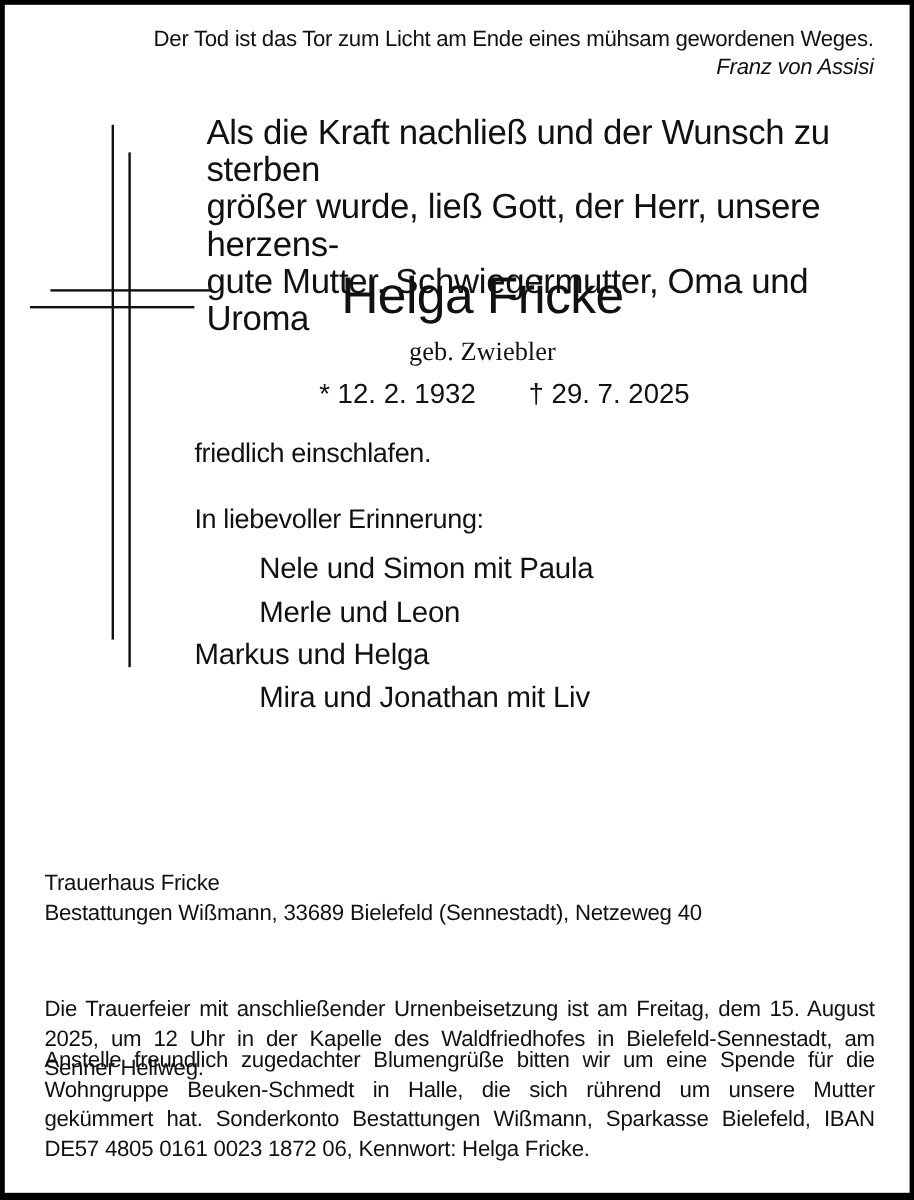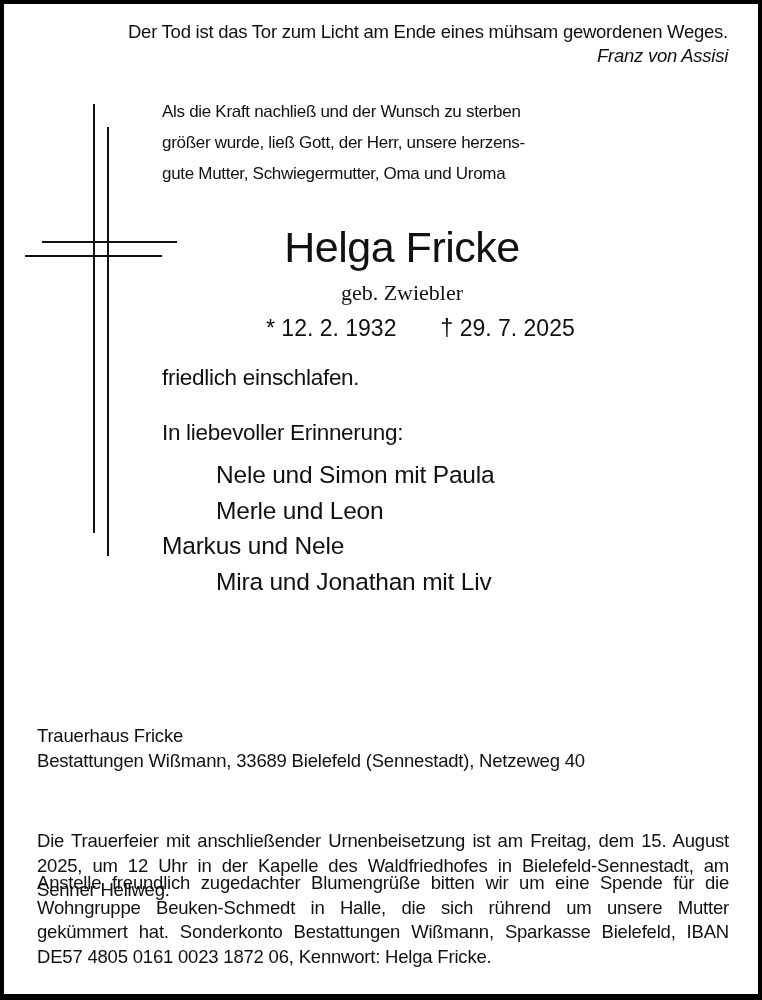--- a/index.html
+++ b/index.html
@@ -20,22 +20,22 @@
       font-size: 18.5px;
       line-height: 24px;
       letter-spacing: -0.25px;
     }
     .motto .author { font-style: italic; }
 
     .cross-line { position: absolute; background: #111; }
 
     .intro {
       position: absolute;
-      left: 158px; top: 92px;
-      font-size: 17px;
+      left: 168px; top: 92px;
+      font-size: 29px;
       line-height: 31px;
       letter-spacing: -0.3px;
     }
     .name {
       position: absolute;
       left: 158px; width: 480px; top: 218px;
       text-align: center;
       font-size: 43px;
       line-height: 50px;
       letter-spacing: -0.5px;
@@ -119,21 +119,21 @@
   <div class="dates">
     <span>* 12. 2. 1932</span><span class="died">† 29. 7. 2025</span>
   </div>
 
   <div class="closing">friedlich einschlafen.</div>
   <div class="remembrance">In liebevoller Erinnerung:</div>
 
   <ul class="mourners">
     <li class="indent">Nele und Simon mit Paula</li>
     <li class="indent">Merle und Leon</li>
-    <li>Markus und Nele</li>
+    <li>Markus und Helga</li>
     <li class="indent">Mira und Jonathan mit Liv</li>
   </ul>
 
   <div class="small house">
     <div>Trauerhaus Fricke</div>
     <div>Bestattungen Wißmann, 33689 Bielefeld (Sennestadt), Netzeweg 40</div>
   </div>
 
   <div class="small ceremony">Die Trauerfeier mit anschließender Urnenbeisetzung ist am Freitag, dem 15. August 2025, um 12 Uhr in der Kapelle des Waldfriedhofes in Bielefeld-Sennestadt, am Senner Hellweg.</div>
   <div class="small donation">Anstelle freundlich zugedachter Blumengrüße bitten wir um eine Spende für die Wohngruppe Beuken-Schmedt in Halle, die sich rührend um unsere Mutter gekümmert hat. Sonderkonto Bestattungen Wißmann, Sparkasse Bielefeld, IBAN DE57 4805 0161 0023 1872 06, Kennwort: Helga Fricke.</div>

